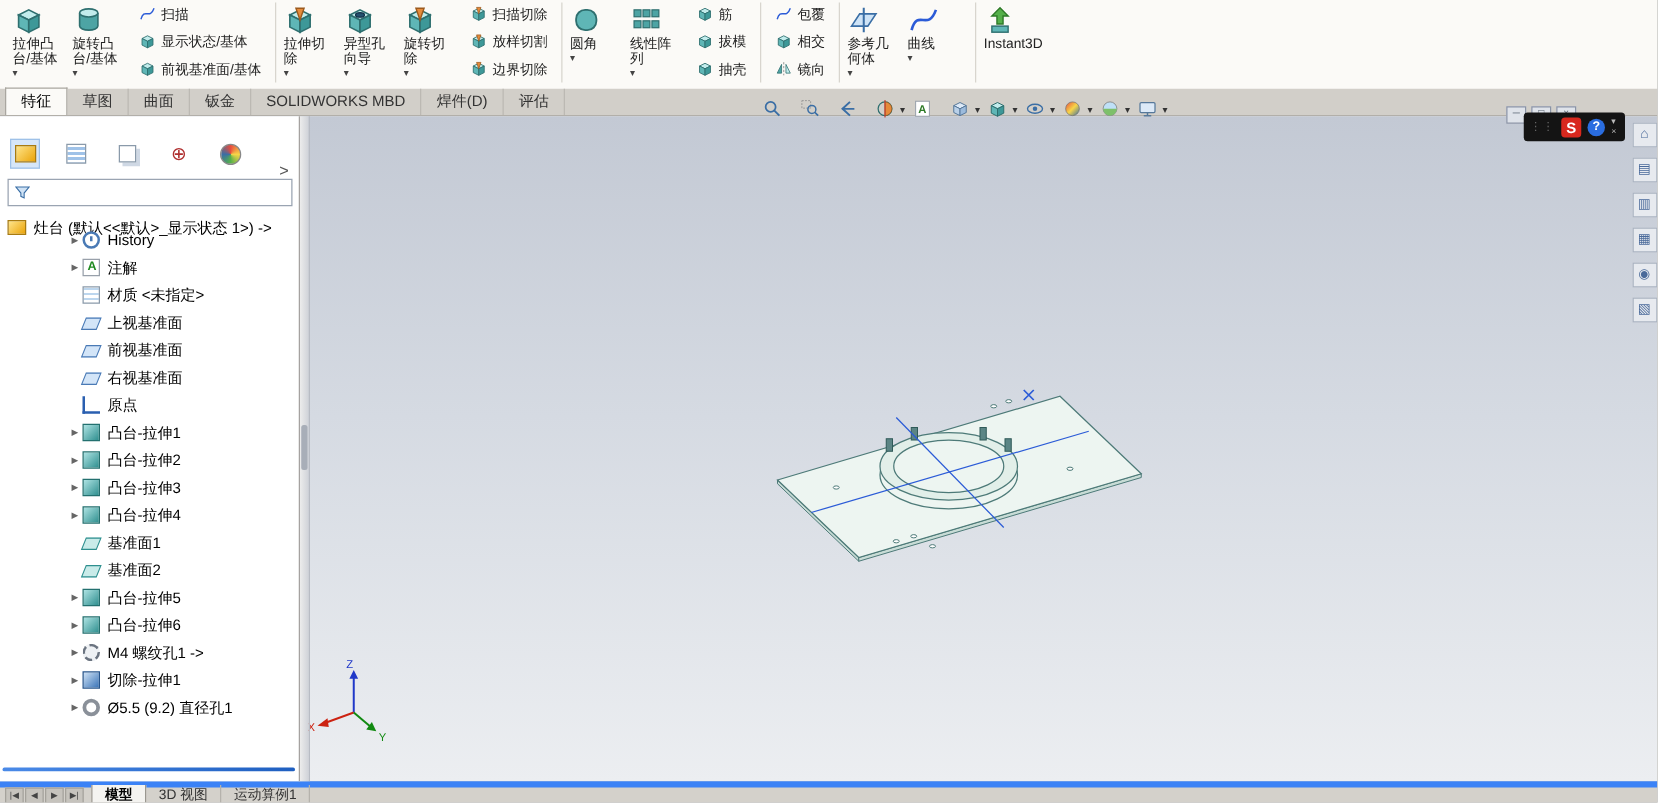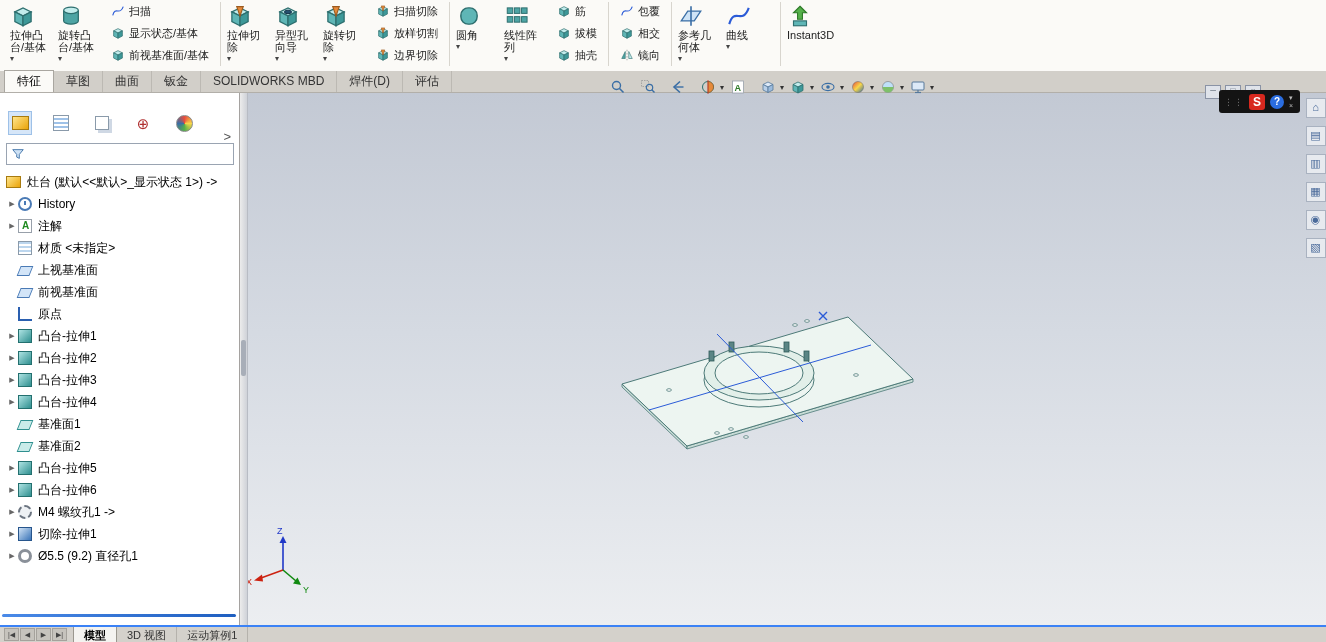--- a/index.html
+++ b/index.html
@@ -63,21 +63,21 @@
   .tabicon-props{width:14px;height:14px;border:1px solid #8a9aaa;background:repeating-linear-gradient(180deg,#ffffff 0 2px,#9fc2e8 2px 4px);}
   .tabicon-config{width:12px;height:12px;border:1px solid #8a9aaa;background:#fff;box-shadow:3px 3px 0 #cfd8e4;}
   .tabicon-dimx{font-size:15px;color:#b03030;line-height:15px;}
   .tabicon-display{width:15px;height:15px;border-radius:50%;background:conic-gradient(#e84c3d,#f7d648,#55b04a,#3a6ea5,#e84c3d);border:1px solid #888;}
 
   .fm-filter{position:absolute;left:6px;top:50px;width:228px;height:22px;border:1px solid #9aa4b2;background:#fff;display:flex;align-items:center;padding:0 4px;gap:4px;box-sizing:border-box;}
   .fm-filter svg{width:14px;height:14px;flex:none;}
   .fm-filter input{border:none;outline:none;flex:1;font-size:12px;height:18px;font-family:inherit;background:transparent;}
 
   .fm-root{position:absolute;left:6px;top:78px;height:22px;display:flex;align-items:center;gap:6px;font-size:12px;color:#000;cursor:pointer;white-space:nowrap;}
-  .fm-tree{position:absolute;left:0;top:100px;width:100%;}
+  .fm-tree{position:absolute;left:0;top:88px;width:100%;padding-left:48px;}
   .trow{height:22px;display:flex;align-items:center;padding-left:6px;font-size:12px;color:#000;cursor:pointer;white-space:nowrap;}
   .texp{width:12px;font-size:7px;color:#666;text-align:center;flex:none;}
   .tlabel{margin-left:6px;}
 
   .ticon{width:14px;height:14px;position:relative;flex:none;display:inline-block;box-sizing:border-box;}
   .ic-part{width:15px;height:12px;background:linear-gradient(135deg,#ffe58a,#eaa40a);border:1px solid #a87b10;}
   .ic-history{border:2px solid #4a7ab5;border-radius:50%;background:#fff;}
   .ic-history::after{content:"";position:absolute;left:4px;top:2px;width:2px;height:4px;background:#4a7ab5;}
   .ic-sensors{border:2px solid #c59a22;border-radius:50%;background:#fdeeb8;}
   .ic-annotations{border:1px solid #98a0aa;background:#fff;}
@@ -90,21 +90,21 @@
   .ic-cut-extrude{background:linear-gradient(135deg,#cfe2f5,#3a74b8);border:1px solid #27558c;}
   .ic-thread-hole{border:2px dashed #6b7480;border-radius:50%;background:#eef1f4;}
   .ic-hole{border:3px solid #8a9099;border-radius:50%;background:#fff;}
 
   .rollback{position:absolute;left:2px;top:521px;width:234px;height:3px;background:linear-gradient(90deg,#4a8ae8,#1f5fc0);border-radius:2px;cursor:row-resize;}
 
   .splitter{position:absolute;left:240px;top:93px;width:7px;height:532px;background:linear-gradient(90deg,#ececec,#cfd2d8);border-right:1px solid #b8bcc4;z-index:3;cursor:col-resize;}
   .splitter-grip{position:absolute;left:241px;top:340px;width:5px;height:36px;background:#a8aeb8;border-radius:2px;z-index:5;cursor:col-resize;}
 
   
-  .statusbar{position:absolute;left:0;top:625px;width:1326px;height:17px;background:#d4d1cb;border-top:2px solid #3b82f6;display:flex;align-items:center;box-sizing:border-box;font-size:11px;}
+  .statusbar{position:absolute;left:0;top:625px;width:1326px;height:17px;background:#d4d1cb;border-top:5px solid #3b82f6;display:flex;align-items:center;box-sizing:border-box;font-size:11px;}
   .sb-nav{display:flex;gap:1px;margin:0 6px 0 4px;}
   .sb-nav span{min-width:15px;height:13px;background:#c6c3bd;border:1px solid #a5a29c;font-size:7px;line-height:12px;text-align:center;color:#444;cursor:pointer;box-sizing:border-box;padding:0 1px;}
   .sb-tab{padding:0 10px;height:16px;line-height:16px;border-right:1px solid #b5b2ac;cursor:pointer;color:#333;white-space:nowrap;}
   .sb-tab.active{background:#f4f3f0;border-left:1px solid #9a978f;border-right:1px solid #9a978f;font-weight:bold;color:#000;}
 </style>
 </head>
 <body>
 
 <svg style="position:absolute;width:0;height:0" aria-hidden="true">
   <defs>
@@ -688,20 +688,25 @@
           <span class="ticon ic-plane"></span>
           <span class="tlabel">上视基准面</span>
         </div>
 
         <div class="trow">
           <span class="texp" style="visibility: hidden;">▶</span>
           <span class="ticon ic-plane"></span>
           <span class="tlabel">前视基准面</span>
         </div>
 
+        <div class="trow">
+          <span class="texp" style="visibility: hidden;">▶</span>
+          <span class="ticon ic-plane"></span>
+          <span class="tlabel">右视基准面</span>
+        </div>
 
         <div class="trow">
           <span class="texp" style="visibility: hidden;">▶</span>
           <span class="ticon ic-origin"></span>
           <span class="tlabel">原点</span>
         </div>
 
         <div class="trow">
           <span class="texp">▶</span>
           <span class="ticon ic-boss-extrude"></span>

